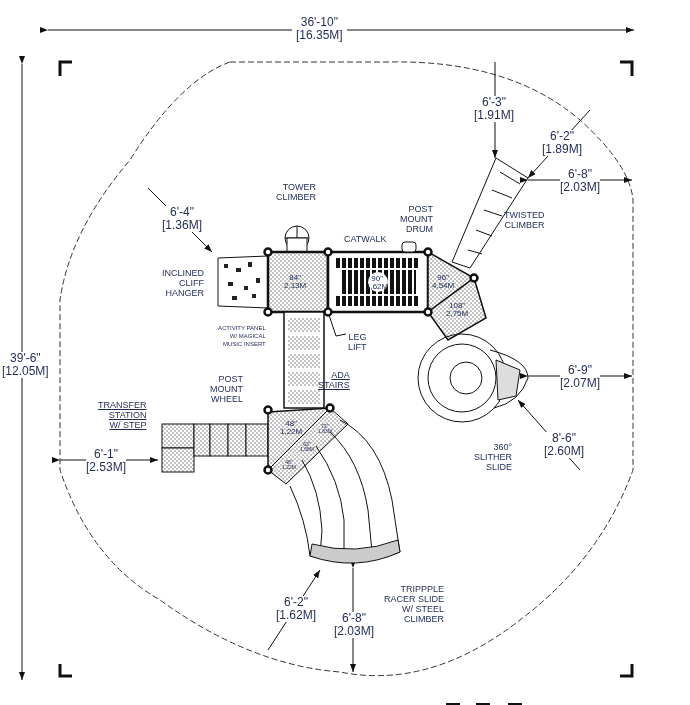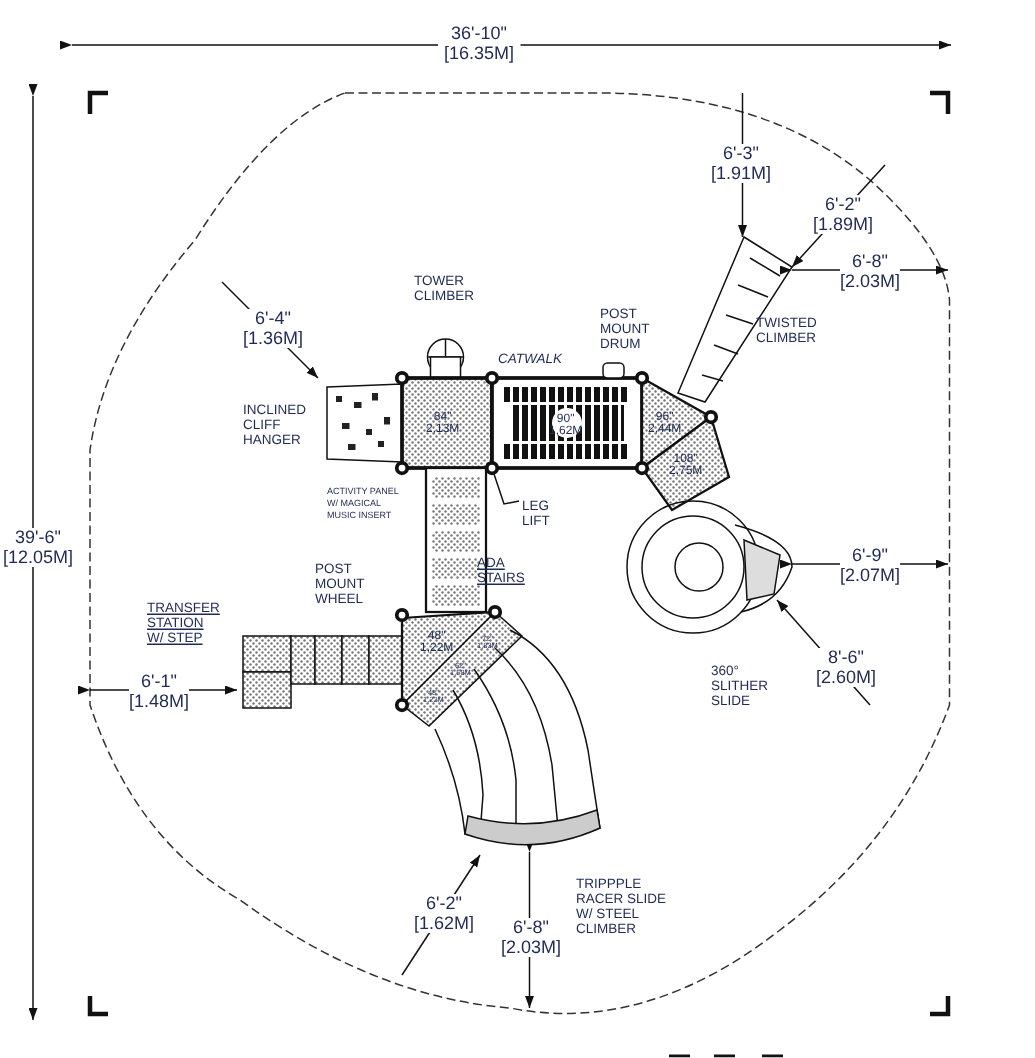--- a/index.html
+++ b/index.html
@@ -1,18 +1,18 @@
 <!DOCTYPE html>
 <html><head>
 <meta charset="utf-8">
 <style>
   html,body{margin:0;padding:0;background:#fff;}
   body{width:690px;height:705px;position:relative;overflow:hidden;font-family:"Liberation Sans",sans-serif;}
   svg{position:absolute;left:0;top:0;}
-  .lbl{position:absolute;color:#1f2a55;font-size:9px;line-height:10px;text-align:left;text-transform:uppercase;white-space:pre-line;}
+  .lbl{position:absolute;color:#1f2a55;font-size:9px;line-height:10px;text-align:right;text-transform:uppercase;white-space:pre-line;}
   .dim{position:absolute;color:#1f2a55;font-size:12px;line-height:13px;text-align:center;background:#fff;white-space:nowrap;}
   .dim span{display:block;}
   .plat{position:absolute;color:#1f2a55;font-size:8px;line-height:8px;text-align:center;}
   .plat span{display:block;}
 </style>
 </head>
 <body>
 
 <svg width="690" height="705" viewBox="0 0 690 705">
   <defs>
@@ -182,21 +182,21 @@
 <div class="dim" style="left:560px;top:168px;">
     <span>6'-8"</span>
     <span>[2.03M]</span>
   </div>
 <div class="dim" style="left:162px;top:206px;">
     <span>6'-4"</span>
     <span>[1.36M]</span>
   </div>
 <div class="dim" style="left:86px;top:448px;">
     <span>6'-1"</span>
-    <span>[1.48M]</span>
+    <span>[2.53M]</span>
   </div>
 <div class="dim" style="left:560px;top:364px;">
     <span>6'-9"</span>
     <span>[2.07M]</span>
   </div>
 <div class="dim" style="left:544px;top:432px;">
     <span>8'-6"</span>
     <span>[2.60M]</span>
   </div>
 <div class="dim" style="left:276px;top:596px;">
@@ -206,21 +206,21 @@
 <div class="dim" style="left:334px;top:612px;">
     <span>6'-8"</span>
     <span>[2.03M]</span>
   </div>
 
 <div class="lbl" style="left:276px;top:182px;">TOWER
 CLIMBER</div>
 <div class="lbl" style="left:162px;top:268px;">INCLINED
 CLIFF
 HANGER</div>
-<div class="lbl" style="left:332px;top:234px;font-style:italic;">CATWALK</div>
+<div class="lbl" style="left:344px;top:234px;">CATWALK</div>
 <div class="lbl" style="left:400px;top:204px;">POST
 MOUNT
 DRUM</div>
 <div class="lbl" style="left:504px;top:210px;">TWISTED
 CLIMBER</div>
 <div class="lbl" style="left:218px;top:324px;font-size:6px;line-height:8px;">ACTIVITY PANEL
 W/ MAGICAL
 MUSIC INSERT</div>
 <div class="lbl" style="left:348px;top:332px;">LEG
 LIFT</div>
@@ -243,21 +243,21 @@
 <div class="plat" style="left:284px;top:274px;">
     <span>84"</span>
     <span>2,13M</span>
   </div>
 <div class="plat" style="left:366px;top:275px;">
     <span>90"</span>
     <span>1,62M</span>
   </div>
 <div class="plat" style="left:432px;top:274px;">
     <span>96"</span>
-    <span>2,44M</span>
+    <span>4,54M</span>
   </div>
 <div class="plat" style="left:446px;top:302px;">
     <span>108"</span>
     <span>2,75M</span>
   </div>
 <div class="plat" style="left:280px;top:420px;">
     <span>48"</span>
     <span>1,22M</span>
   </div>
 <div class="plat" style="left:318px;top:424px;font-size:5px;line-height:5px;">

